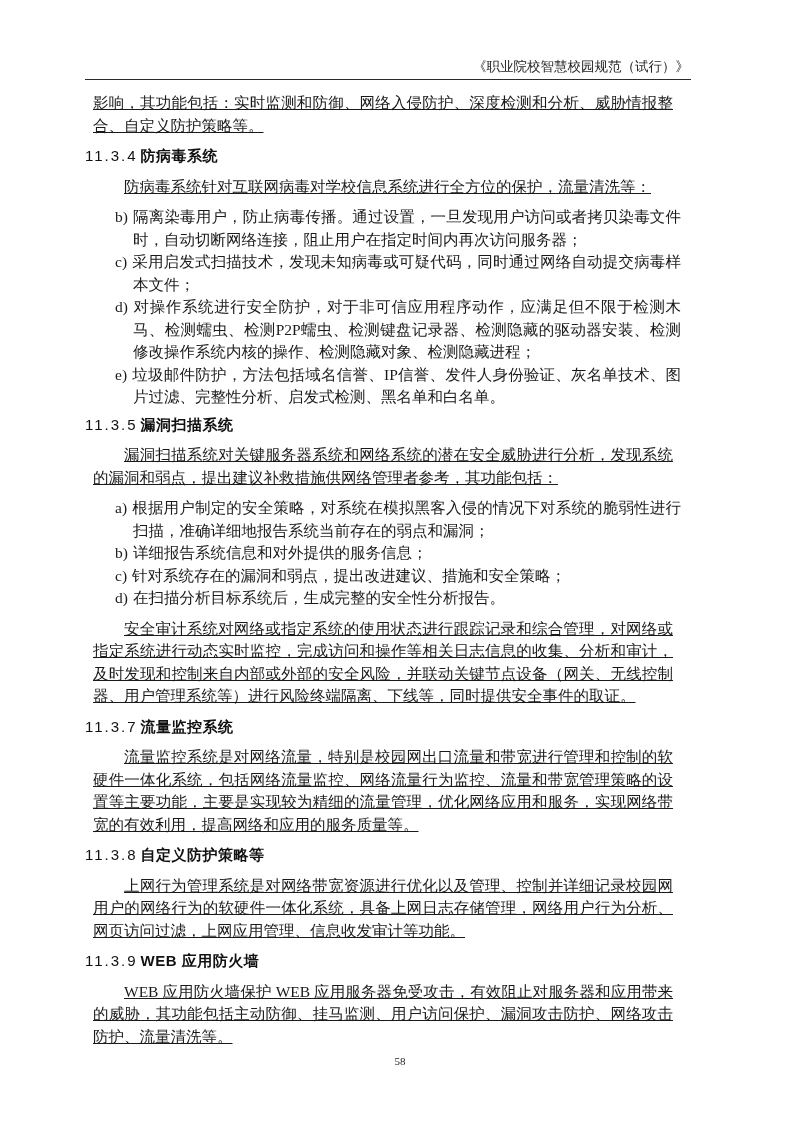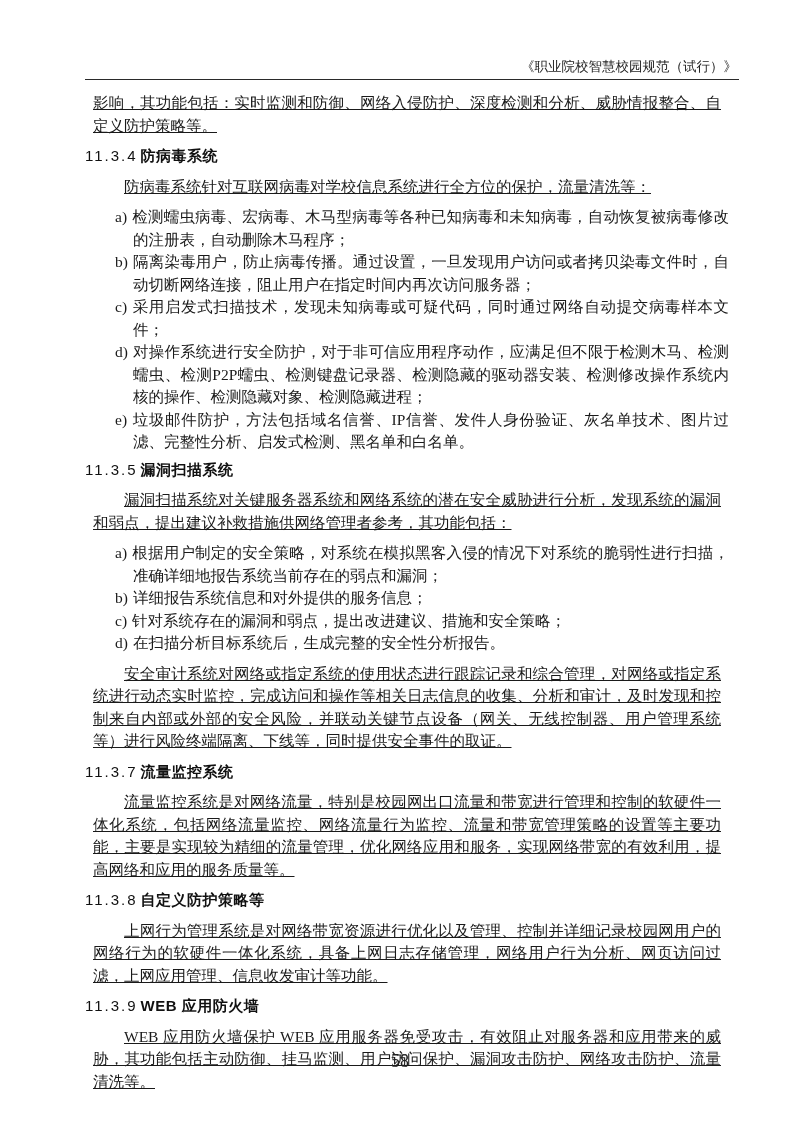--- a/index.html
+++ b/index.html
@@ -6,21 +6,21 @@
     margin: 0;
     padding: 0;
     background: #ffffff;
   }
   .page {
     position: relative;
     width: 800px;
     height: 1131px;
     box-sizing: border-box;
     background: #ffffff;
-    padding: 58px 71px 0 85px;
+    padding: 58px 119px 0 85px;
     font-family: "Liberation Serif", "DejaVu Serif", serif;
     color: #1a1a1a;
     overflow: hidden;
   }
   .running-header {
     text-align: right;
     font-size: 13.5px;
     line-height: 17px;
     margin: 0 -8px 4px 0;
     color: #222222;
@@ -68,42 +68,41 @@
   }
   .list-marker {
     margin-right: 5px;
   }
   .page-footer {
     position: absolute;
     left: 0;
     bottom: 62px;
     width: 100%;
     text-align: center;
-    font-size: 18px;
+    font-size: 11px;
     line-height: 15px;
     color: #222222;
   }
 </style>
 </head>
 <body>
 
 <div class="page">
 
   <div class="running-header">
     <span>《职业院校智慧校园规范（试行）》</span>
   </div>
 
   <hr class="header-rule">
 
   <div class="content">
     <p class="para">影响，其功能包括：实时监测和防御、网络入侵防护、深度检测和分析、威胁情报整合、自定义防护策略等。</p>
     <div id="sections">
         <h2 class="section-heading"><span class="section-number">11.3.4</span><span class="section-title">防病毒系统</span></h2>
         <p class="para indent">防病毒系统针对互联网病毒对学校信息系统进行全方位的保护，流量清洗等：</p>
-        <div class="list-item"><span class="list-marker">a)</span><span>检测蠕虫病毒、宏病毒、木马型病毒等各种已知病毒和未知病毒，自动恢复被病毒修改的注册表，自动删除木马程序；</span></div>
         <div class="list-item"><span class="list-marker">b)</span><span>隔离染毒用户，防止病毒传播。通过设置，一旦发现用户访问或者拷贝染毒文件时，自动切断网络连接，阻止用户在指定时间内再次访问服务器；</span></div>
         <div class="list-item"><span class="list-marker">c)</span><span>采用启发式扫描技术，发现未知病毒或可疑代码，同时通过网络自动提交病毒样本文件；</span></div>
         <div class="list-item"><span class="list-marker">d)</span><span>对操作系统进行安全防护，对于非可信应用程序动作，应满足但不限于检测木马、检测蠕虫、检测P2P蠕虫、检测键盘记录器、检测隐藏的驱动器安装、检测修改操作系统内核的操作、检测隐藏对象、检测隐藏进程；</span></div>
         <div class="list-item"><span class="list-marker">e)</span><span>垃圾邮件防护，方法包括域名信誉、IP信誉、发件人身份验证、灰名单技术、图片过滤、完整性分析、启发式检测、黑名单和白名单。</span></div>
         <h2 class="section-heading"><span class="section-number">11.3.5</span><span class="section-title">漏洞扫描系统</span></h2>
         <p class="para indent">漏洞扫描系统对关键服务器系统和网络系统的潜在安全威胁进行分析，发现系统的漏洞和弱点，提出建议补救措施供网络管理者参考，其功能包括：</p>
         <div class="list-item"><span class="list-marker">a)</span><span>根据用户制定的安全策略，对系统在模拟黑客入侵的情况下对系统的脆弱性进行扫描，准确详细地报告系统当前存在的弱点和漏洞；</span></div>
         <div class="list-item"><span class="list-marker">b)</span><span>详细报告系统信息和对外提供的服务信息；</span></div>
         <div class="list-item"><span class="list-marker">c)</span><span>针对系统存在的漏洞和弱点，提出改进建议、措施和安全策略；</span></div>
         <div class="list-item"><span class="list-marker">d)</span><span>在扫描分析目标系统后，生成完整的安全性分析报告。</span></div>

